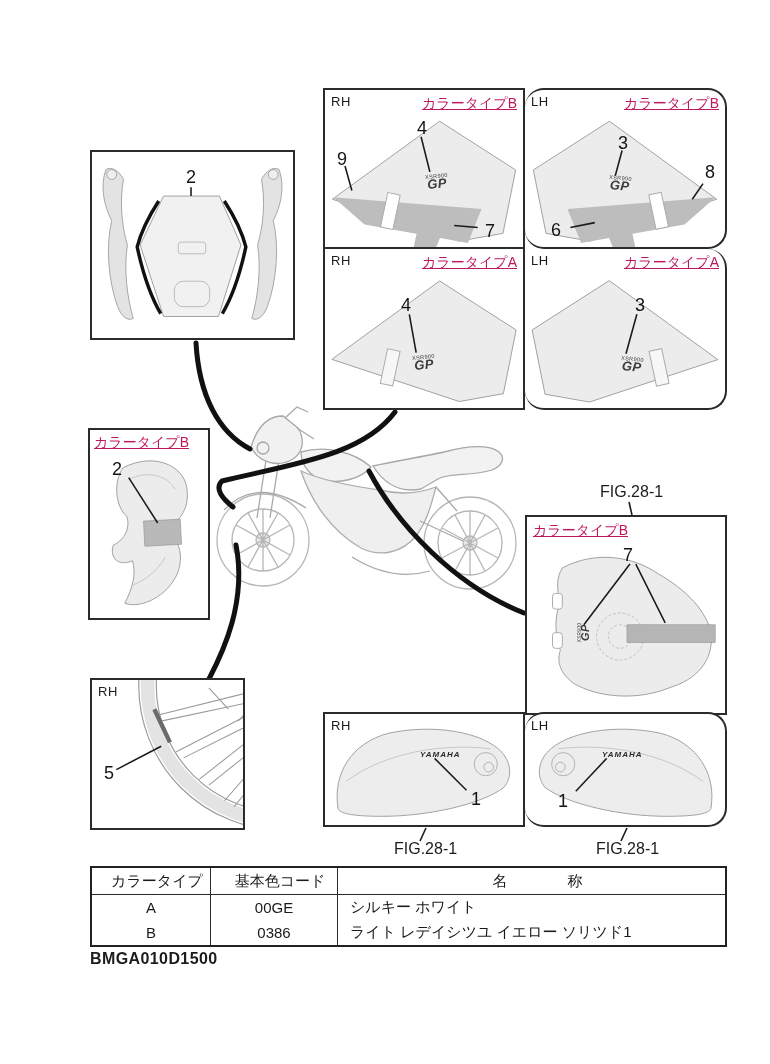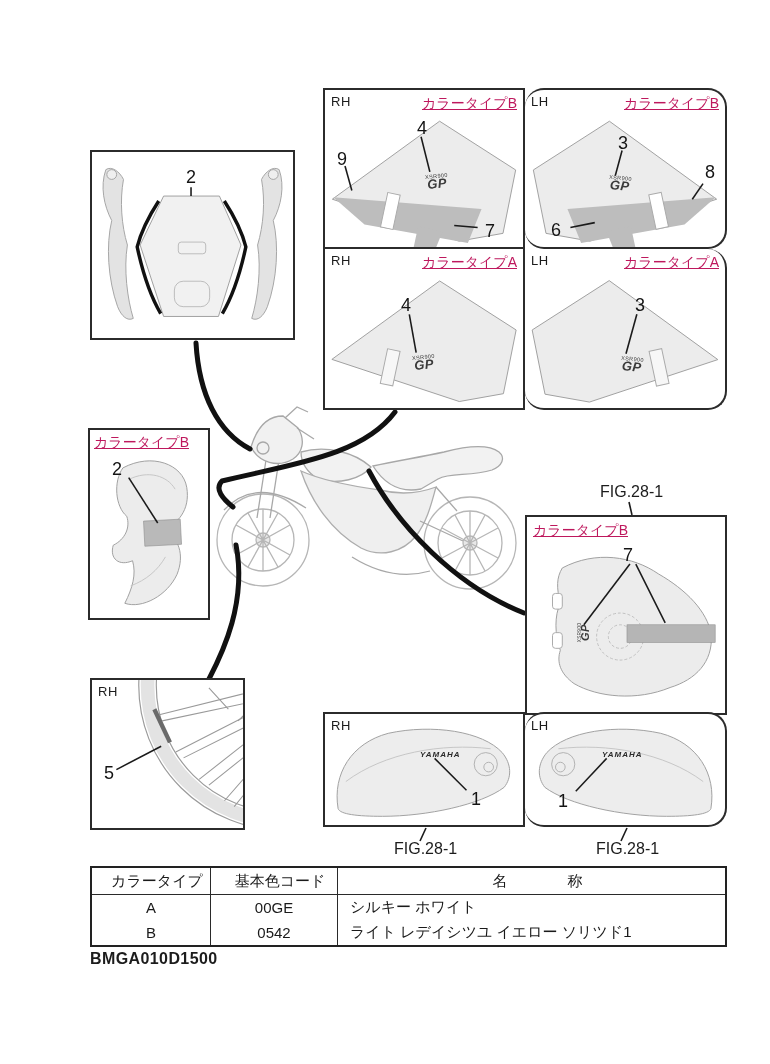--- a/index.html
+++ b/index.html
@@ -251,19 +251,19 @@
   <div class="ctable">
     <div class="cell hdr cdiv">カラータイプ</div>
     <div class="cell hdr cdiv">基本色コード</div>
     <div class="cell hdr">名　　　　称</div>
 
     <div class="cell cdiv">A</div>
     <div class="cell cdiv">00GE</div>
     <div class="cell name">シルキー ホワイト</div>
 
     <div class="cell cdiv">B</div>
-    <div class="cell cdiv">0542</div>
+    <div class="cell cdiv">0386</div>
     <div class="cell name">ライト レデイシツユ イエロー ソリツド1</div>
   </div>
 
   <span class="doccode" style="left:90px;top:950px;font-weight:bold;">BMGA010D1500</span>
 
 </div>
 
 </body></html>

